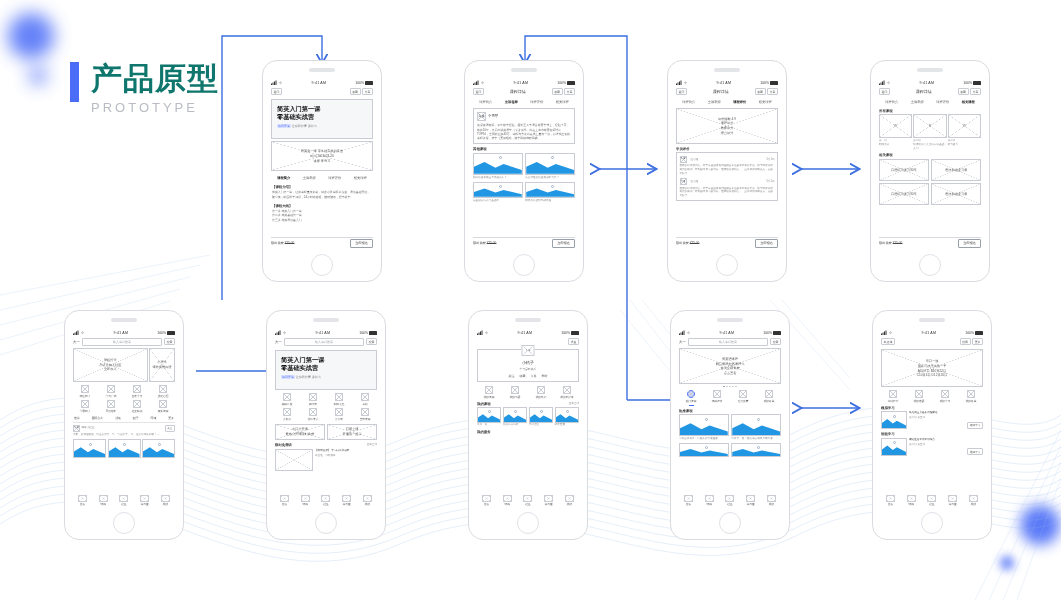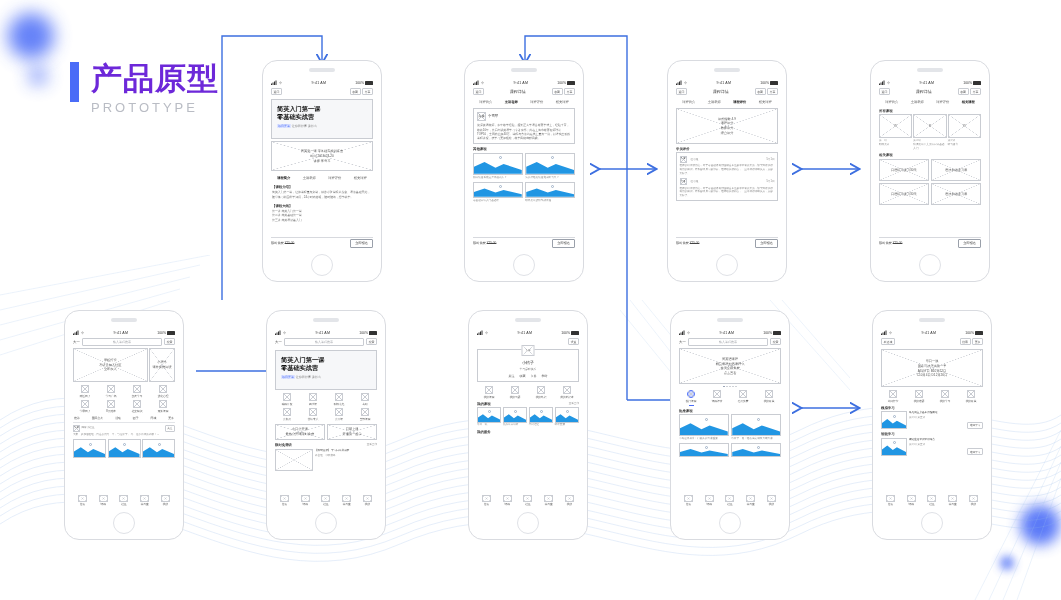--- a/index.html
+++ b/index.html
@@ -15,21 +15,21 @@
   .blob.b1 { left:8px;  top:13px;  width:46px; height:46px; opacity:.85; }
   .blob.b2 { left:30px; top:68px;  width:16px; height:16px; opacity:.9; }
   .blob.b3 { left:1020px; top:505px; width:40px; height:40px; opacity:.9; filter:blur(7px); }
   .blob.b4 { left:1000px; top:556px; width:14px; height:14px; opacity:.85; filter:blur(5px); }
   .waves { position:absolute; left:0; top:300px; width:1061px; height:300px; opacity:.55; }
   .corner-fan { position:absolute; opacity:.5; }
 
   
   .page-head { position:absolute; left:70px; top:60px; display:flex; align-items:flex-start; }
   .head-bar { width:9px; height:40px; background:#4a6cf7; margin-right:12px; margin-top:2px; }
-  .head-title { font-size:31px; font-weight:bold; color:#6d28d9; letter-spacing:1px; line-height:38px; }
+  .head-title { font-size:31px; font-weight:bold; color:#0f766e; letter-spacing:1px; line-height:38px; }
   .head-sub { font-size:13px; color:#b9bcc4; letter-spacing:3px; margin-top:2px; }
 
   
   .conn { position:absolute; pointer-events:none; }
 
   
   .phone {
     position:absolute;
     background:#ffffff;
     border:1.6px solid #d9dbe0;

